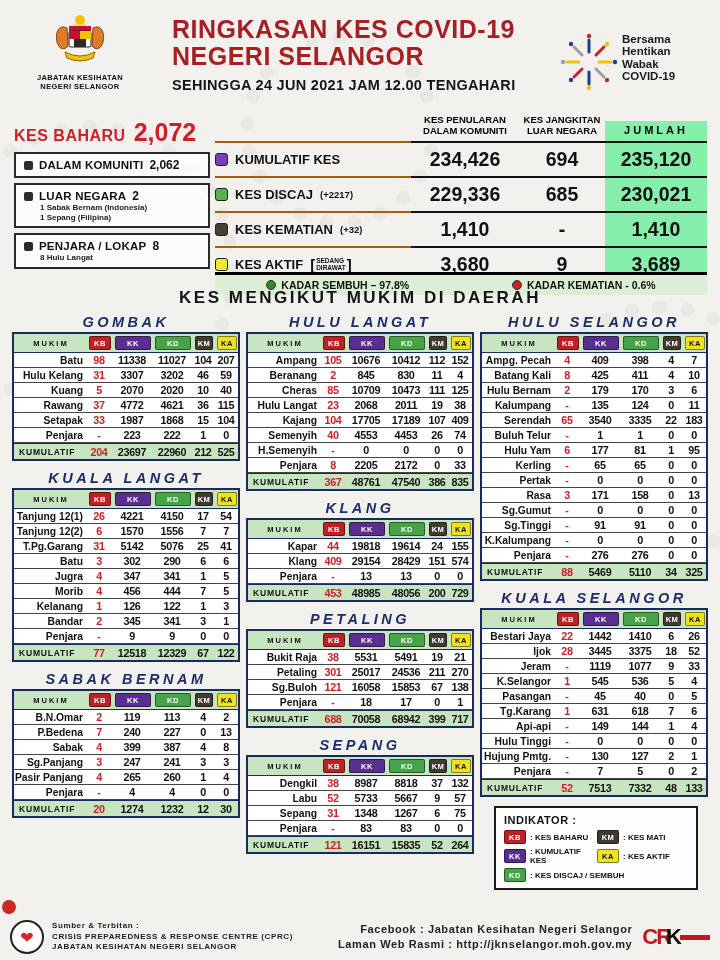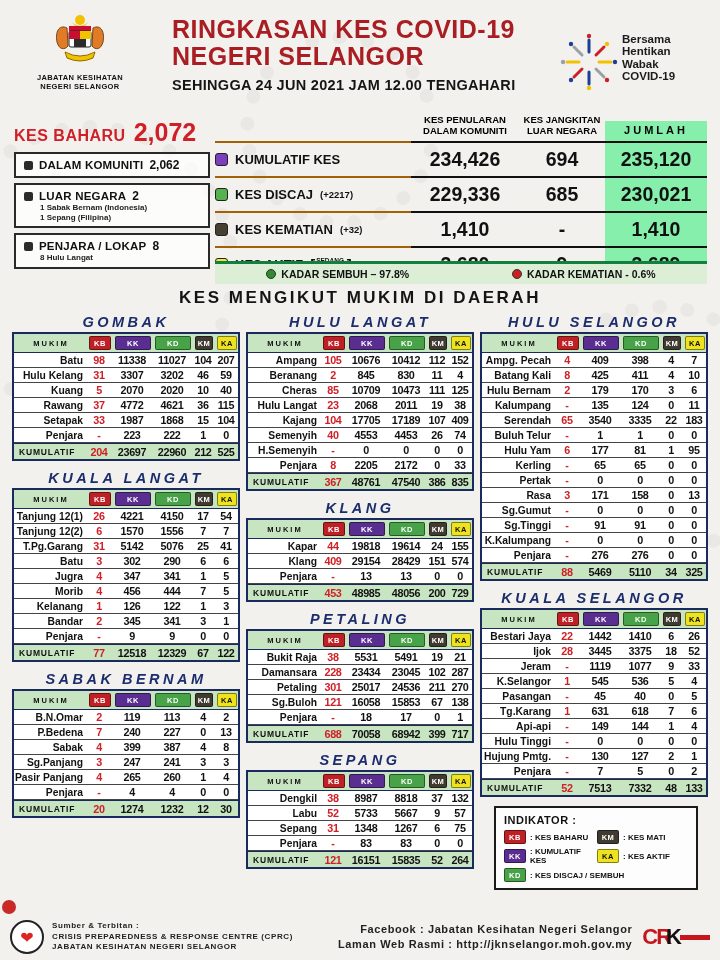--- a/index.html
+++ b/index.html
@@ -42,21 +42,21 @@
   .sum-row { display:contents; }
   .sum-label { display:flex; align-items:center; gap:7px; font-weight:bold; font-size:13px; color:#111; padding:6px 0; border-top:2px solid #a16207; }
   .sum-row:first-of-type .sum-label,
   .sum-row:first-of-type .sum-cell { border-top:2.5px solid #111; }
   .sum-cell { font-weight:bold; font-size:19.5px; color:#111; text-align:center; padding:5px 0; border-top:2px solid #111; }
   .row-icon { width:13px; height:13px; border-radius:3px; border:1.5px solid #222; flex:0 0 13px; }
   .sfx { font-size:9.5px; font-weight:bold; }
   .brk { display:inline-flex; align-items:center; gap:1px; }
   .brk-b { font-size:15px; font-weight:bold; }
   .brk-s { display:inline-flex; flex-direction:column; font-size:6.5px; font-weight:bold; line-height:1.1; }
-  .rates { position:absolute; left:215px; top:261px; width:492px; background:#dcefd6; border-top:3px solid #15803d; display:flex; justify-content:space-around; align-items:center; padding:4px 0; }
+  .rates { position:absolute; left:215px; top:272px; width:492px; background:#dcefd6; border-top:3px solid #000000; display:flex; justify-content:space-around; align-items:center; padding:4px 0; }
   .rate { display:flex; align-items:center; gap:5px; font-size:10.5px; font-weight:bold; color:#111; }
   .dot { width:10px; height:10px; border-radius:50%; border:1px solid #333; }
 
   
   .section-title { position:absolute; left:0; top:288px; width:720px; text-align:center; font-size:17px; font-weight:bold; letter-spacing:2.5px; color:#141414; }
   .districts { position:absolute; left:12px; top:314px; width:696px; display:flex; gap:6px; }
   .dcol { width:228px; }
   .district { margin-bottom:9px; }
   .d-title { text-align:center; color:#1c2d6e; font-weight:bold; font-size:14.5px; letter-spacing:3.5px; margin-bottom:2px;font-style:italic; }
   .d-table { border:2px solid #1a2a5e; background:#fff; }
@@ -637,28 +637,20 @@
             </div>
             <div class="d-row">
               <div class="d-name">Bukit Raja</div>
               <div class="d-num d-kb">38</div>
               <div class="d-num">5531</div>
               <div class="d-num">5491</div>
               <div class="d-num">19</div>
               <div class="d-num">21</div>
             </div>
             <div class="d-row">
-              <div class="d-name">Damansara</div>
-              <div class="d-num d-kb">228</div>
-              <div class="d-num">23434</div>
-              <div class="d-num">23045</div>
-              <div class="d-num">102</div>
-              <div class="d-num">287</div>
-            </div>
-            <div class="d-row">
               <div class="d-name">Petaling</div>
               <div class="d-num d-kb">301</div>
               <div class="d-num">25017</div>
               <div class="d-num">24536</div>
               <div class="d-num">211</div>
               <div class="d-num">270</div>
             </div>
             <div class="d-row">
               <div class="d-name">Sg.Buloh</div>
               <div class="d-num d-kb">121</div>

